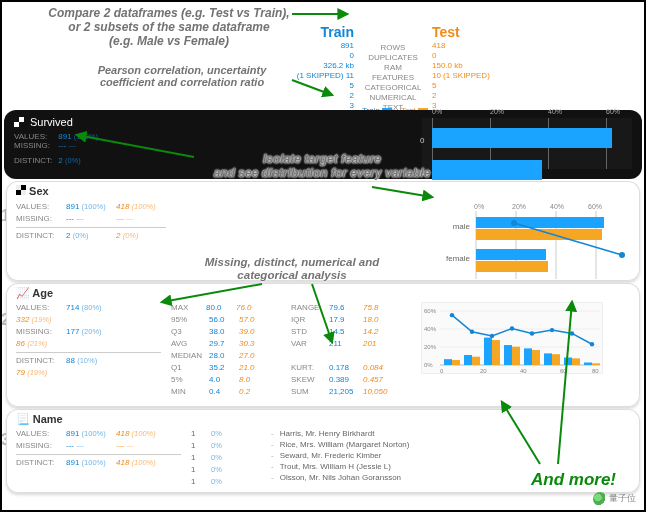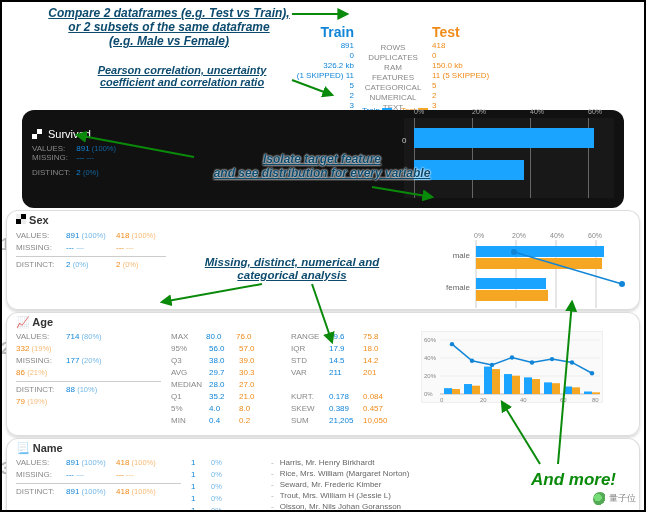--- a/index.html
+++ b/index.html
@@ -1,53 +1,53 @@
 <!DOCTYPE html>
 <html><head>
 <meta charset="utf-8">
 <style>
   body { margin:0; font-family: Arial, Helvetica, sans-serif; background:#fff; color:#444; font-size:9px; width:650px; }
   .frame { width:646px; height:512px; border:2px solid #000; position:relative; overflow:hidden; box-sizing:border-box; }
-  .annot { position:absolute; color:#0c4a6e; font-weight:bold; font-style:italic; text-shadow:0 0 2px #fff,0 0 2px #fff; z-index:50; pointer-events:none;text-decoration:underline; }
+  .annot { position:absolute; color:#737373; font-weight:bold; font-style:italic; text-shadow:0 0 2px #fff,0 0 2px #fff; z-index:50; pointer-events:none; }
   svg.arrows { position:absolute; inset:0; width:100%; height:100%; z-index:40; pointer-events:none; }
   
   .head { display:flex; align-items:flex-start; height:108px; }
   .head-left { flex:1; }
   .head-right { width:380px; display:flex; }
   .hcol { display:flex; flex-direction:column; align-items:flex-end; gap:1px; padding-top:22px; font-size:8px; }
   .hcol.train { color:#1185d7; width:90px; }
   .hcol.mid  { color:#888; width:78px; align-items:center; text-transform:none; }
   .hcol.test { color:#f08b1a; width:90px; align-items:flex-start; }
   .hcol .title { font-size:14px; font-weight:bold; color:inherit; }
   .assoc-btn { background:#eee; border:1px solid #ccc; border-radius:3px; padding:3px 10px; font-size:8px; color:#777; display:inline-block; }
   .legend { position:absolute; left:360px; top:104px; font-size:8px; }
   .legend .tb {color:#1185d7;} .legend .ob{color:#f08b1a;}
   .legend .sq { display:inline-block; width:10px; height:6px; vertical-align:middle;}
   
-  .panel-dark { background:#111; color:#ccc; border-radius:12px; margin:0 20px; padding:18px 10px 10px 10px; position:relative; height:98px; box-sizing:border-box;}
+  .panel-dark { background:#111; color:#ccc; border-radius:12px; margin:0 2px; padding:6px 10px 10px 10px; position:relative; height:69px; box-sizing:border-box;}
   .panel-dark .title{ color:#fff; font-size:11px; display:flex; align-items:center; gap:6px;}
   .grid4 { display:inline-block; width:10px; height:10px; background:conic-gradient(#fff 0 25%,#111 0 50%,#fff 0 75%,#111 0);}
   .stats { margin-top:4px; display:flex; gap:6px; font-size:8px;}
   .stats .lab { color:#888; width:55px; text-align:right;}
   .stats .v1 { color:#1185d7; width:60px;} .stats .v1 .pct{color:#1185d7;opacity:.7;}
   .barplot { position:absolute; right:10px; top:8px; width:210px; bottom:10px; background:#181818;  }
   .barplot .axis{position:absolute; top:0; width:1px; height:100%; background:#666;}
   .barplot .tick{position:absolute; top:-10px; font-size:7px; color:#aaa;}
   .barplot .row{position:absolute; left:10px; right:0; height:20px;}
   .barplot .bar{height:100%; background:#1aa3ff;}
   .barplot .ylab{position:absolute; left:-2px; font-size:8px; color:#ccc;}
   
   .panel { background:#fff; border-radius:12px; margin:2px 4px; padding:4px 10px 8px 10px; position:relative; box-shadow:0 0 0 1px #ddd inset, 0 2px 3px rgba(0,0,0,.15); }
   .panel .ptitle { font-size:11px; font-weight:bold; color:#333;}
   .num { position:absolute; left:-1px; color:#bbb; font-size:16px; font-weight:bold;}
   .cols { display:flex; gap:10px;}
   .kv { font-size:8px; line-height:12px;}
   .kv .lab{color:#888; display:inline-block; width:50px; text-align:left;}
   .kv .v1{color:#1185d7; display:inline-block; width:50px;}
-  .kv .v2{color:#f08b1a; display:inline-block; width:50px;}
+  .kv .v2{color:#f08b1a; display:inline-block; width:50px;font-style:italic;}
   .pct{opacity:.6; font-size:7.5px;}
   .hr{height:1px; background:#ccc; margin:2px 0;}
   .miniplot { width:180px; height:70px; background:#fafafa; border:1px solid #eee; position:relative;}
   .miniplot svg{position:absolute; inset:0;}
   .sexplot { width:200px; height:80px; position:relative;text-decoration:underline;}
   .namecol { font-size:8px; color:#666; line-height:11px;}
   .namecol .dash{color:#aaa; margin-right:6px;}
   .andmore{position:absolute; right:28px; bottom:20px; color:#0a8a0a; font-style:italic; font-weight:bold; font-size:17px; text-shadow:0 0 2px #fff;}
   .wm { position:absolute; right:8px; bottom:4px; font-size:9px; color:#888;}
   .wm .ic{display:inline-block; width:14px;height:14px;border-radius:50%; background:radial-gradient(circle at 35% 40%, #7d7 0 30%, #5a5 31% 60%, transparent 61%); vertical-align:middle; margin-right:2px;}
@@ -81,21 +81,21 @@
         <div>FEATURES</div>
         <div>CATEGORICAL</div>
         <div>NUMERICAL</div>
         <div>TEXT</div>
       </div>
       <div class="hcol test">
         <div class="title" style="color:#f08b1a">Test</div>
         <div>418</div>
         <div>0</div>
         <div>150.0 kb</div>
-        <div>11 (5 SKIPPED)</div>
+        <div>10 (1 SKIPPED)</div>
         <div>5</div>
         <div>2</div>
         <div>3</div>
         <div style="height:3px"></div>
         <span class="assoc-btn">Associations</span>
       </div>
     </div>
   </div>
   <div class="legend">
     <span class="tb">Train</span> <span class="sq" style="background:#1aa3ff"></span>&nbsp;&nbsp;&nbsp;

